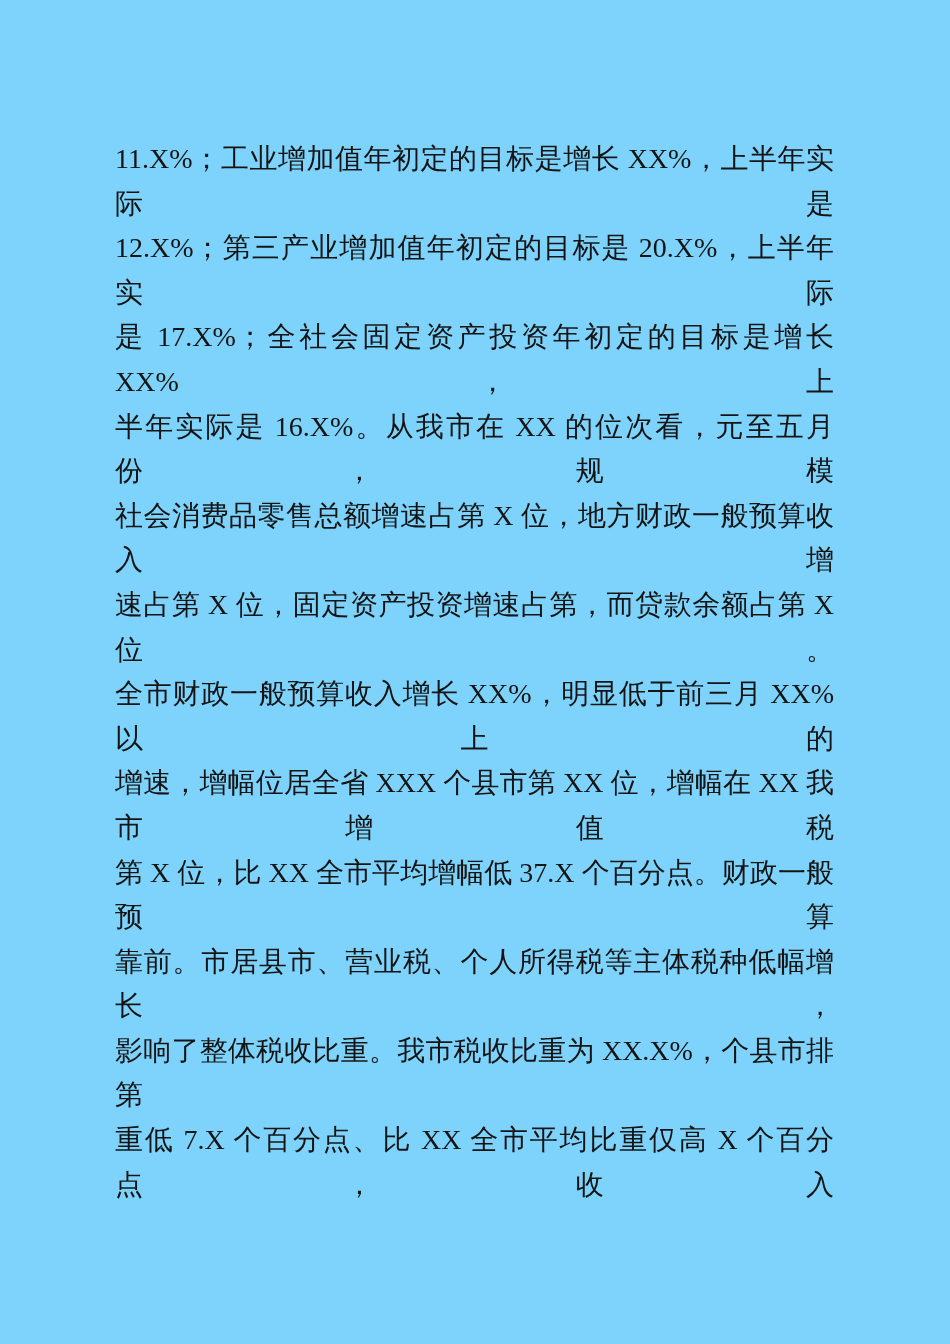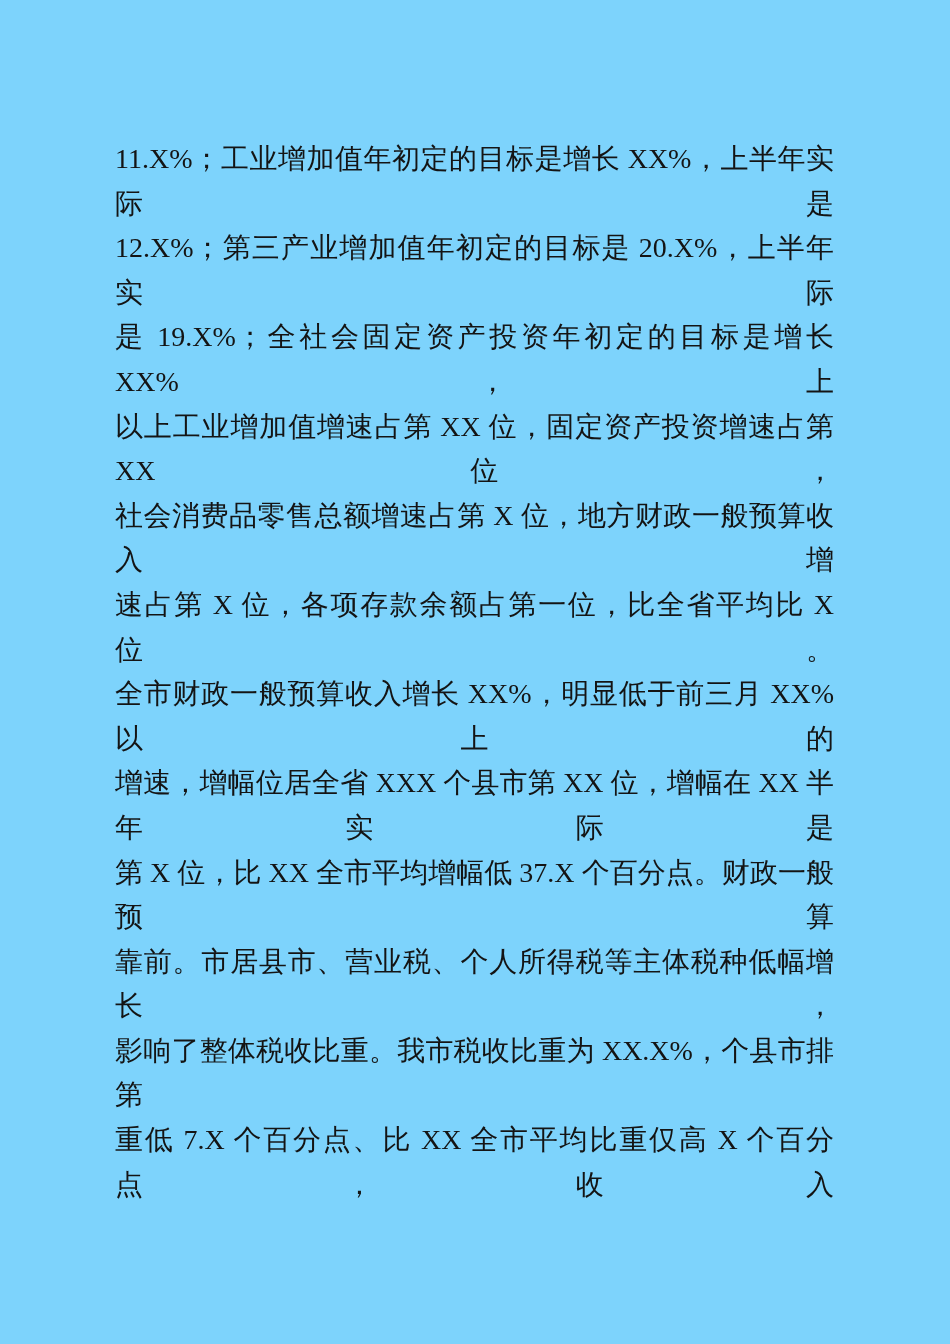--- a/index.html
+++ b/index.html
@@ -38,26 +38,26 @@
 </style>
 </head>
 <body>
 
 <div class="page">
   <div class="text-block">
 
     <div class="para">
       <div class="line">11.X%；工业增加值年初定的目标是增长 XX%，上半年实际是</div>
       <div class="line">12.X%；第三产业增加值年初定的目标是 20.X%，上半年实际</div>
-      <div class="line">是 19.X%；全社会固定资产投资年初定的目标是增长 XX%，上</div>
-      <div class="line">以上工业增加值增速占第 XX 位，固定资产投资增速占第 XX 位，</div>
+      <div class="line">是 17.X%；全社会固定资产投资年初定的目标是增长 XX%，上</div>
+      <div class="line">半年实际是 16.X%。从我市在 XX 的位次看，元至五月份，规模</div>
       <div class="line">社会消费品零售总额增速占第 X 位，地方财政一般预算收入增</div>
-      <div class="line">速占第 X 位，各项存款余额占第一位，比全省平均比 X 位。</div>
+      <div class="line">速占第 X 位，固定资产投资增速占第，而贷款余额占第 X 位。</div>
       <div class="line">全市财政一般预算收入增长 XX%，明显低于前三月 XX%以上的</div>
-      <div class="line">增速，增幅位居全省 XXX 个县市第 XX 位，增幅在 XX 半年实际是</div>
+      <div class="line">增速，增幅位居全省 XXX 个县市第 XX 位，增幅在 XX 我市增值税</div>
       <div class="line">第 X 位，比 XX 全市平均增幅低 37.X 个百分点。财政一般预算</div>
       <div class="line">靠前。市居县市、营业税、个人所得税等主体税种低幅增长，</div>
       <div class="line">影响了整体税收比重。我市税收比重为 XX.X%，个县市排第</div>
       <div class="line">重低 7.X 个百分点、比 XX 全市平均比重仅高 X 个百分点，收入</div>
 
     </div>
 
   </div>
 </div>
 

